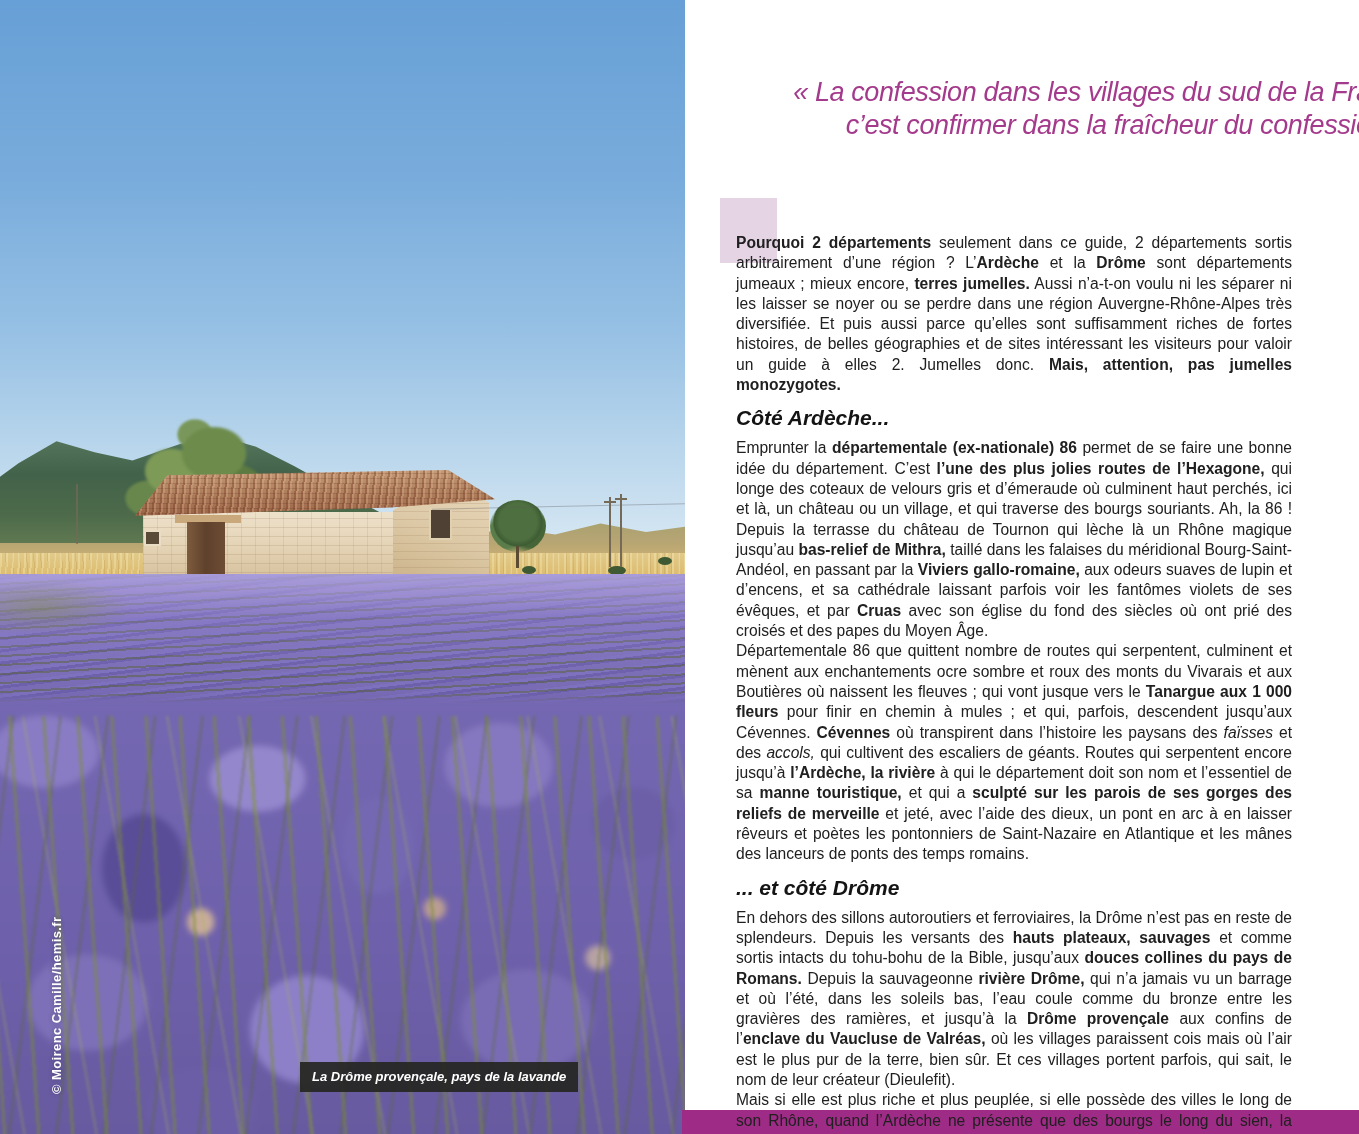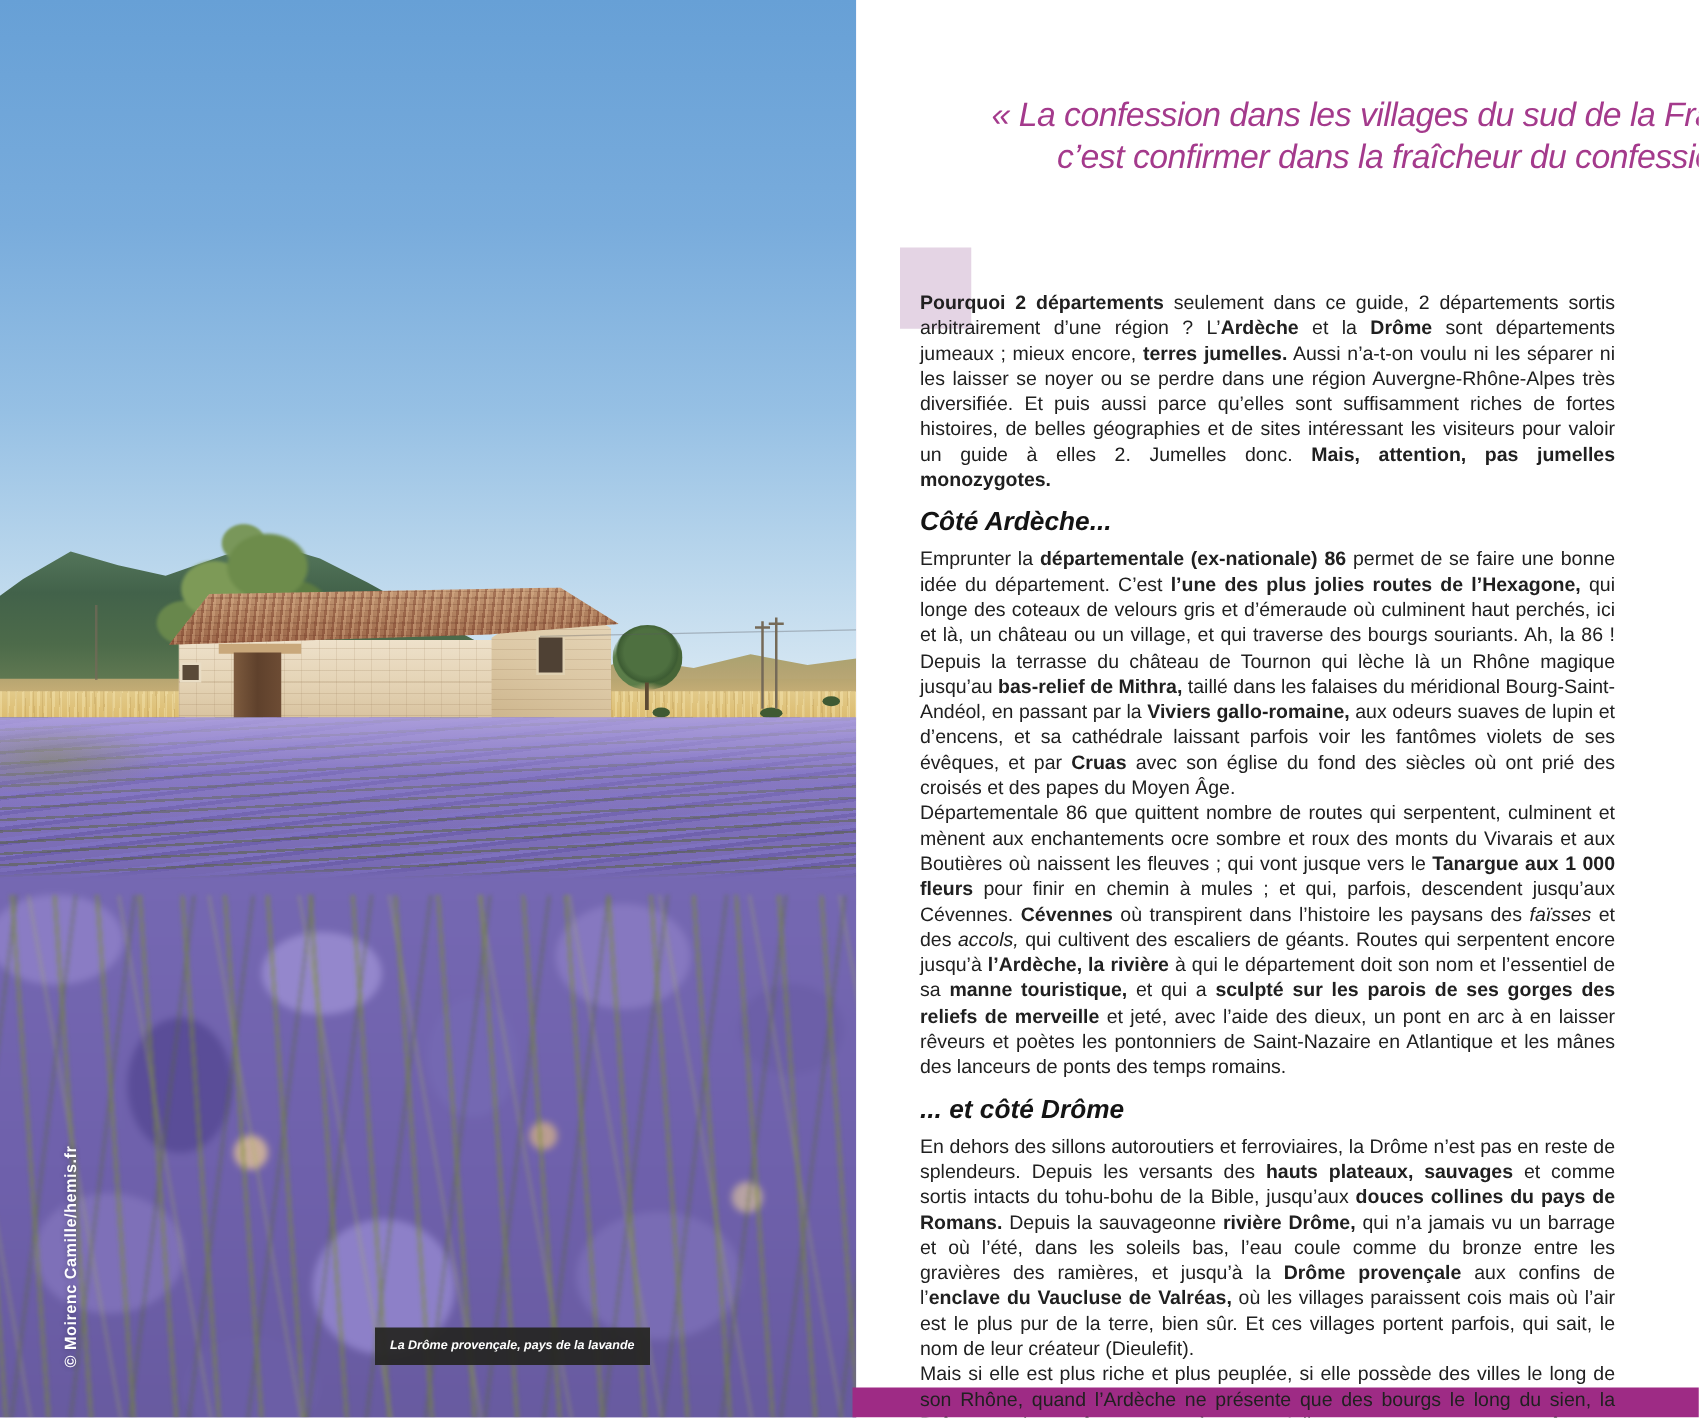--- a/index.html
+++ b/index.html
@@ -87,21 +87,21 @@
       radial-gradient(ellipse 95px 90px at 45% 74%,#8d80c8 0 58%,rgba(0,0,0,0) 62%),
       radial-gradient(ellipse 110px 85px at 76% 72%,#796cb4 0 58%,rgba(0,0,0,0) 62%),
       radial-gradient(ellipse 90px 70px at 30% 92%,#6b5ea6 0 58%,rgba(0,0,0,0) 62%),
       linear-gradient(180deg,#7568b2 0%,#6e60ab 55%,#675a9f 100%);}
   .stems{position:absolute;left:-12px;top:716px;width:709px;height:430px;filter:blur(1.5px);
     background:
       repeating-linear-gradient(86deg,rgba(0,0,0,0) 0 16px,rgba(122,143,48,.55) 16px 19px,rgba(0,0,0,0) 19px 34px),
       repeating-linear-gradient(97deg,rgba(0,0,0,0) 0 24px,rgba(88,108,38,.45) 24px 26px,rgba(0,0,0,0) 26px 47px),
       repeating-linear-gradient(80deg,rgba(0,0,0,0) 0 37px,rgba(168,184,77,.35) 37px 39px,rgba(0,0,0,0) 39px 71px);}
   .caption{position:absolute;left:300px;top:1062px;height:30px;line-height:30px;
-    background:rgba(38,38,34,.93);color:#fff;font-size:10px;font-weight:bold;font-style:italic;
+    background:rgba(38,38,34,.93);color:#fff;font-size:13px;font-weight:bold;font-style:italic;
     padding:0 12px;white-space:nowrap;z-index:6;}
   .credit{position:absolute;left:64px;bottom:40px;transform-origin:0 100%;transform:rotate(-90deg);
     color:#fff;font-size:13px;font-weight:bold;letter-spacing:.4px;white-space:nowrap;z-index:6;
     text-shadow:0 0 4px rgba(40,40,60,.45);}
 
   
   .content{position:absolute;left:685px;top:0;width:784px;height:1134px;background:#fff;}
   .pagenum-tab{position:absolute;right:0;top:29px;width:57px;height:31px;background:var(--accent,#9e2b85);
     color:#fff;font-size:19px;font-weight:bold;line-height:31px;padding-left:12px;box-sizing:border-box;}
   .side-bar{position:absolute;right:0;top:60px;width:29px;bottom:0;background:var(--accent,#9e2b85);}

